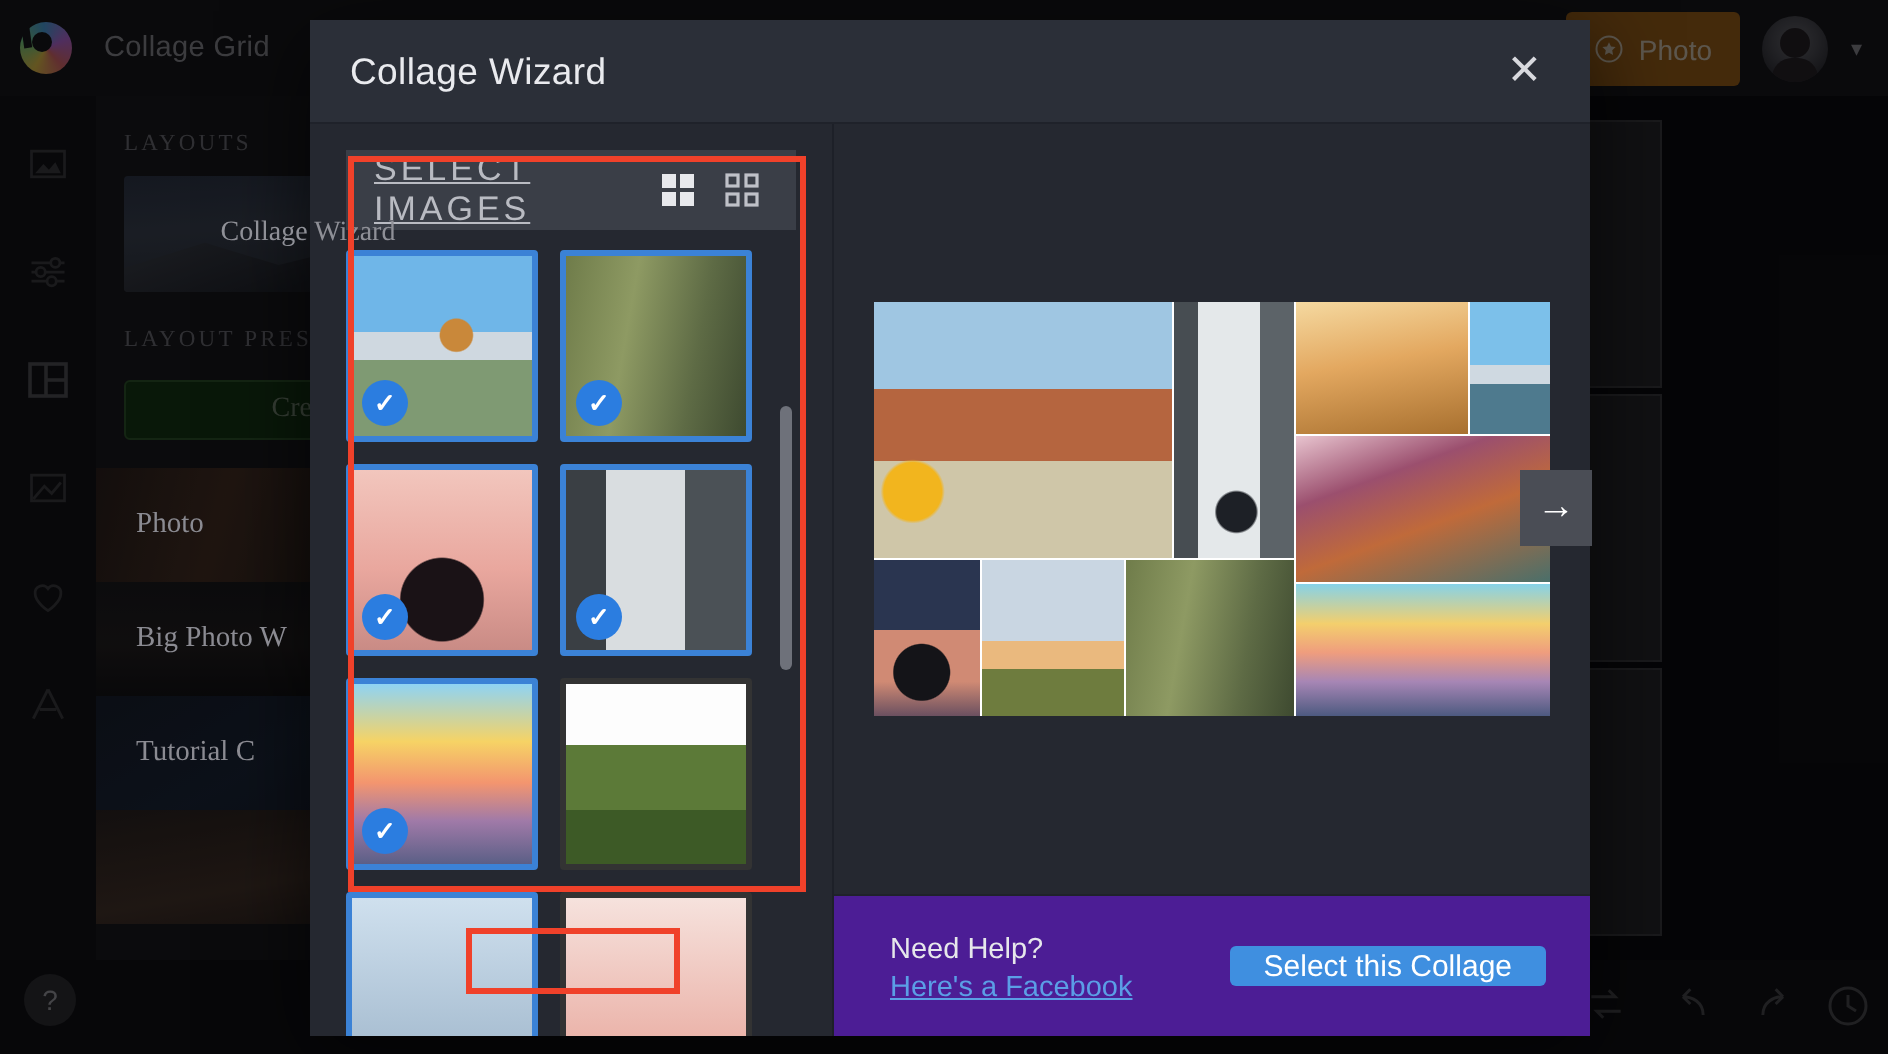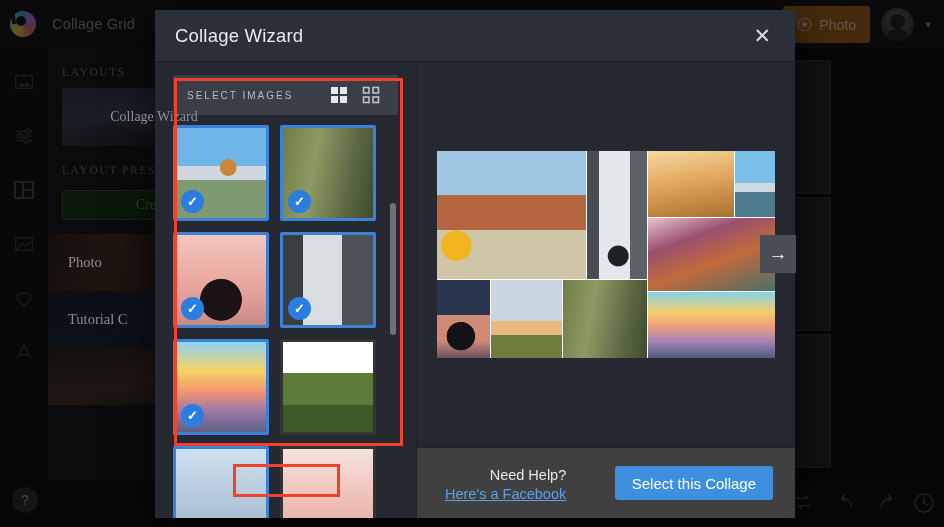--- a/index.html
+++ b/index.html
@@ -144,21 +144,21 @@
 
   .modal-body{ display:flex; height:456px; }
 
   
   .sel-col{ width:262px; background:#252830; display:flex; flex-direction:column;
             border-right:1px solid #1d2028; }
   .sel-head{
     height:40px; background:#3a3e47; display:flex; align-items:center;
     justify-content:space-between; padding:0 18px 0 14px; margin:13px 18px 0;
   }
-  .sel-head-title{ color:#b9bbc2; font-size:10px; letter-spacing:2px; }
+  .sel-head-title{ color:#b9bbc2; font-size:17px; letter-spacing:2px;text-decoration:underline; }
   .view-toggles{ display:flex; gap:14px; align-items:center; }
   .vt{ display:block; }
 
   .thumb-wrap{
     margin:10px 18px 0; position:relative; flex:1; overflow:hidden;
   }
   .thumb-grid{
     display:grid; grid-template-columns:repeat(2,96px); gap:11px; padding-right:14px;
   }
   .thumb{
@@ -189,27 +189,27 @@
   .collage{
     position:relative; width:338px; height:207px; background:#fff; overflow:visible;
   }
   .cg{ position:absolute; overflow:hidden; }
   .next-arrow{
     position:absolute; right:-21px; top:84px; width:36px; height:38px;
     background:#4a4d55; display:flex; align-items:center; justify-content:center;
     color:#fff; font-size:19px;
   }
   .prev-foot{
-    height:71px; background:#404040; display:flex; align-items:center;
-    justify-content:space-between; padding:0 22px 0 28px; border-top:1px solid #1f222a;text-align:right;
+    height:71px; background:#4c1d95; display:flex; align-items:center;
+    justify-content:space-between; padding:0 22px 0 28px; border-top:1px solid #1f222a;
   }
   .help-txt{ color:#e6e7eb; font-size:14.5px; line-height:1.55; }
   .tut-link{ color:#5b9ee6; text-decoration:underline; font-size:14.5px; display:block; }
   .sel-collage-btn{
-    background:#3f8fe0; color:#fff; font-size:15px; height:34px; padding:0 17px;
+    background:#3f8fe0; color:#fff; font-size:15px; height:20px; padding:0 17px;
     border-radius:3px; display:flex; align-items:center;
   }
 
   
   .anno{ position:absolute; border:3px solid #f0412a; pointer-events:none; z-index:50; }
   #anno-images{ left:174px; top:78px; width:229px; height:368px; }
   #anno-use{ left:233px; top:464px; width:107px; height:33px; }
 
   
   .p-hiker{ background:
@@ -320,20 +320,24 @@
       </div>
       <div class="sec-label">LAYOUT PRESETS</div>
       <div class="green-btn">
         <span>Create</span>
       </div>
       <div style="margin-top:14px">
         <div class="preset-row pr-grid">
           <div class="thumbbg"></div>
           <span>Photo</span>
         </div>
+        <div class="preset-row pr-big">
+          <div class="thumbbg"></div>
+          <span>Big Photo W</span>
+        </div>
         <div class="preset-row pr-fb">
           <div class="thumbbg"></div>
           <span>Tutorial C</span>
         </div>
         <div class="preset-row pr-last">
           <div class="thumbbg"></div>
         </div>
       </div>
     </div>
 

